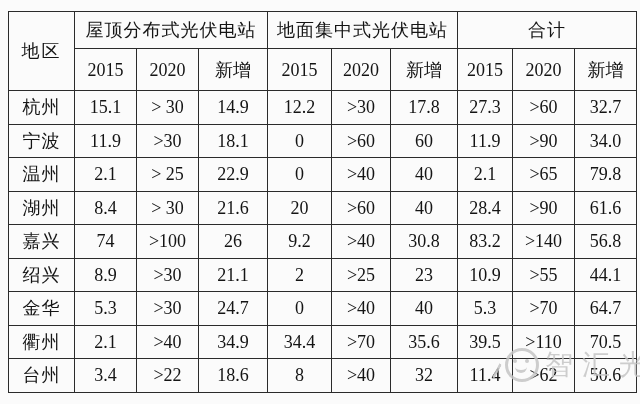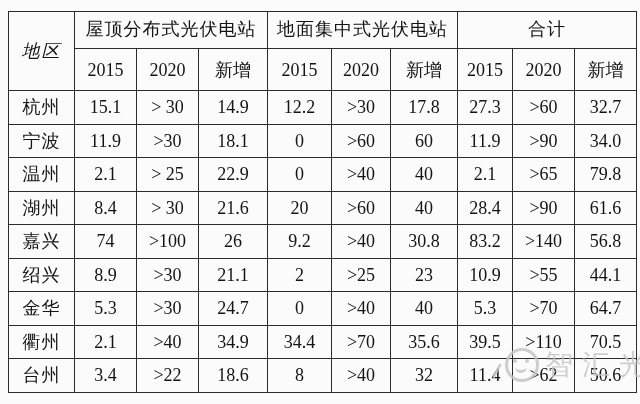--- a/index.html
+++ b/index.html
@@ -37,27 +37,25 @@
     white-space: nowrap;
     overflow: hidden;
   }
   tr.group-row { height: 37px; }
   tr.sub-row { height: 42px; }
   tbody tr { height: 33.5px; }
   th.corner {
     font-weight: bold;
     font-size: 19px;
     letter-spacing: 2px;
-    font-style: italic;
   }
   th.group {
     font-weight: bold;
     font-size: 19px;
     letter-spacing: 1px;
-    font-family: Liberation Mono, monospace;
   }
   th.sub {
     font-weight: bold;
     font-size: 18px;
     margin-top: 16px;
   }
   td.region {
     font-size: 18px;
     letter-spacing: 1px;
   }

